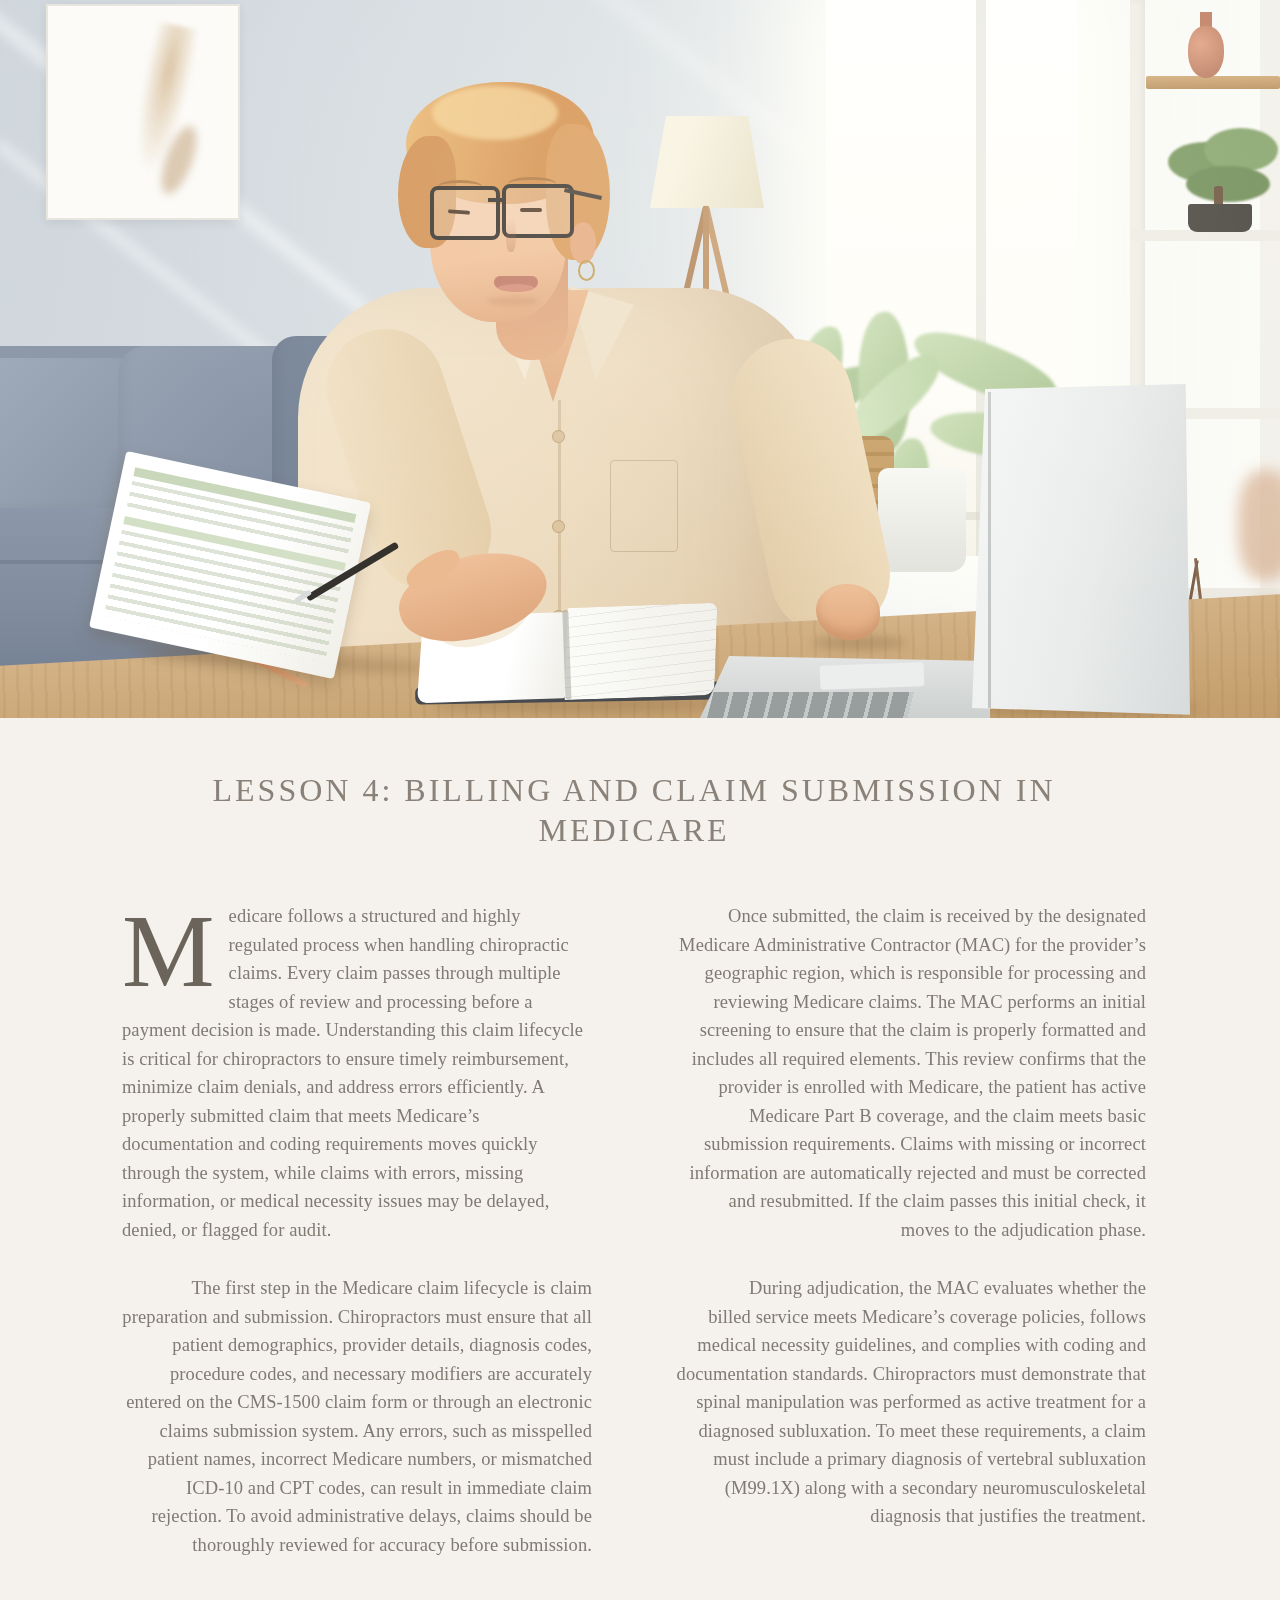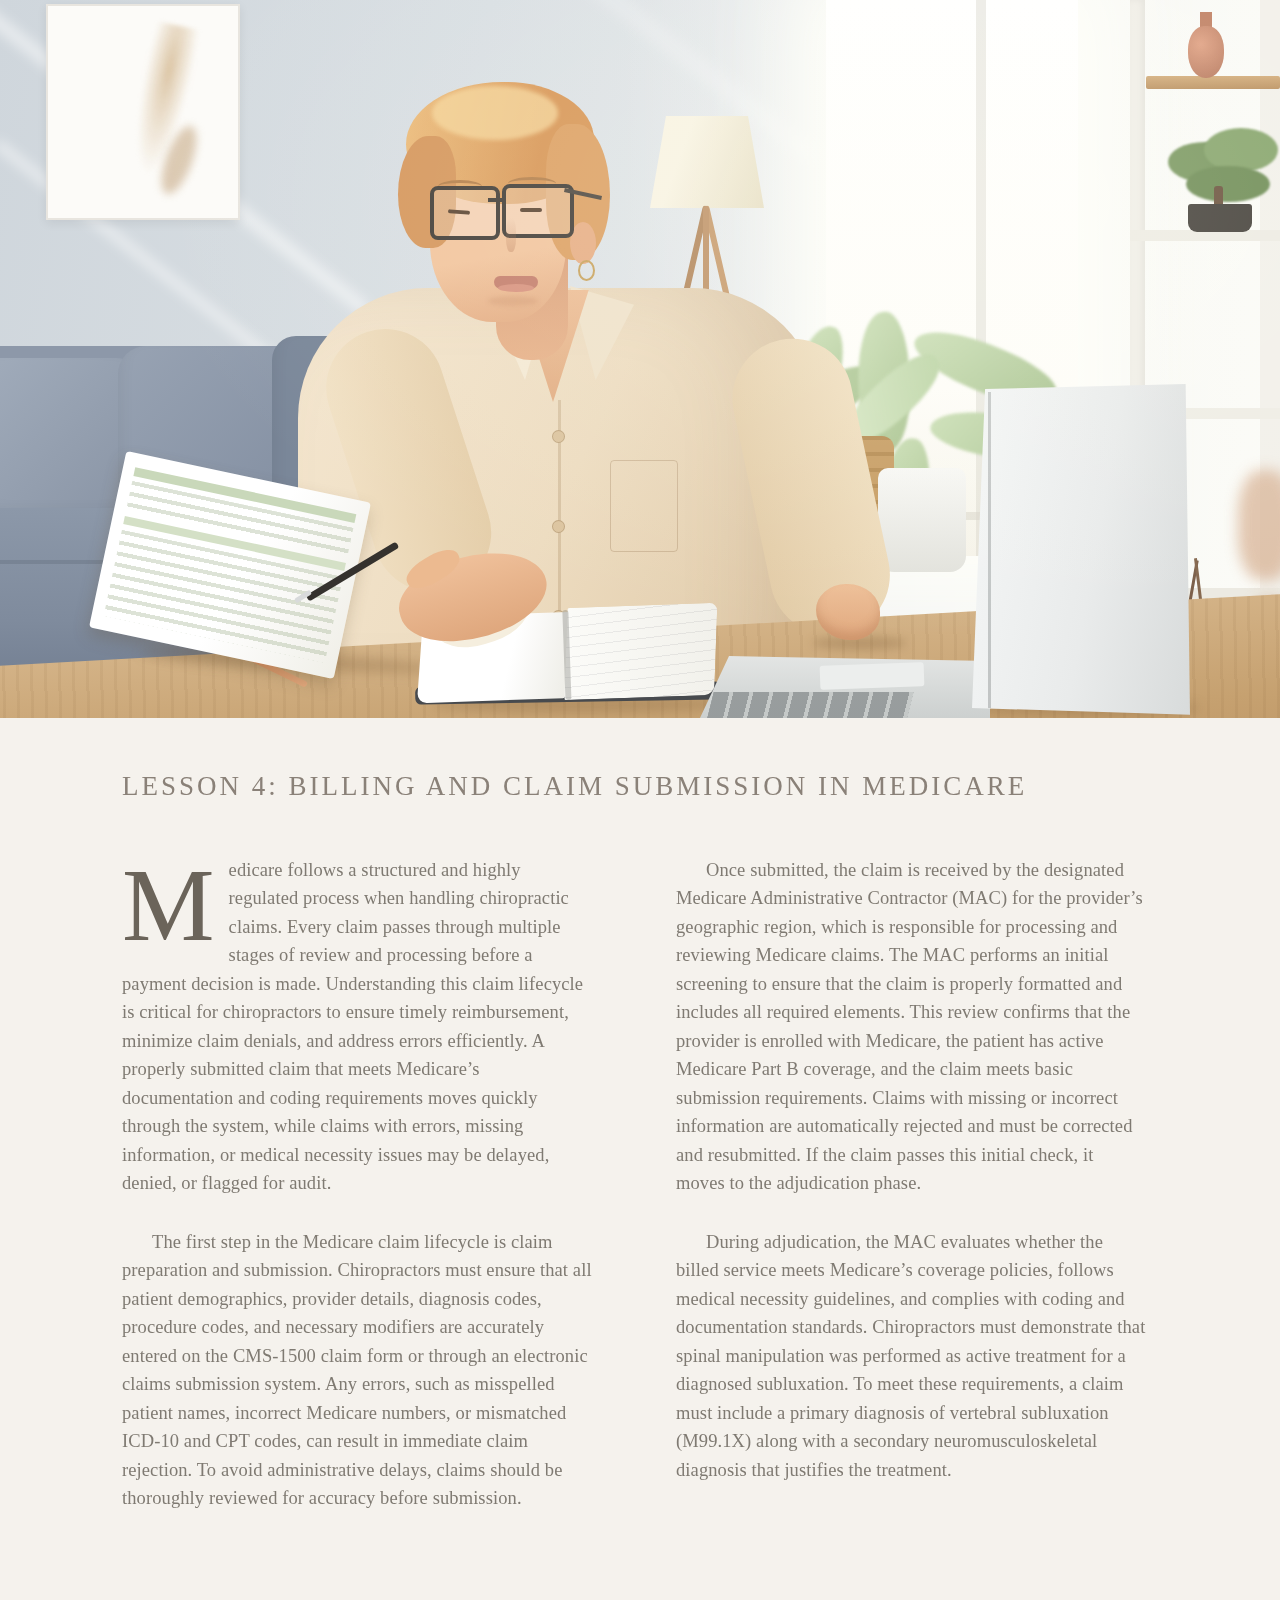--- a/index.html
+++ b/index.html
@@ -197,29 +197,29 @@
     background:radial-gradient(ellipse at 72% 28%,rgba(255,255,245,.22),rgba(0,0,0,0) 60%);}
 
   
   .content{padding:44px 134px 0 122px;background:#f5f2ed;}
   .masthead h1{
     margin:0;font-weight:normal;color:#8a8178;
     font-size:34px;letter-spacing:6px;line-height:1.25;
   }
   .masthead h2{
     margin:8px 0 0 0;font-weight:normal;color:#8a8178;
-    font-size:27px;letter-spacing:3px;line-height:1.25;
+    font-size:32px;letter-spacing:3px;line-height:1.25;text-align:center;
   }
   .columns{display:flex;gap:84px;margin-top:52px;}
   .col{flex:1;min-width:0;}
   .col p{
     margin:0 0 30px 0;color:#7f7a72;
     font-size:18.5px;line-height:28.5px;letter-spacing:.1px;
   }
-  .col p.indent{text-indent:30px;}
+  .col p.indent{text-indent:30px;text-align:right;}
   .dropcap{
     float:left;font-size:104px;line-height:82px;
     padding:8px 14px 0 0;color:#6b645a;
   }
 </style>
 </head>
 <body>
 
 <div class="hero" role="img" aria-label="Woman with short blonde hair and glasses sits at a wooden desk reviewing a printed claim document, holding a pen, with an open notebook and laptop in a bright living room with a gray sofa, floor lamp, window, plants and white shelving">
   <div class="wall"></div>

